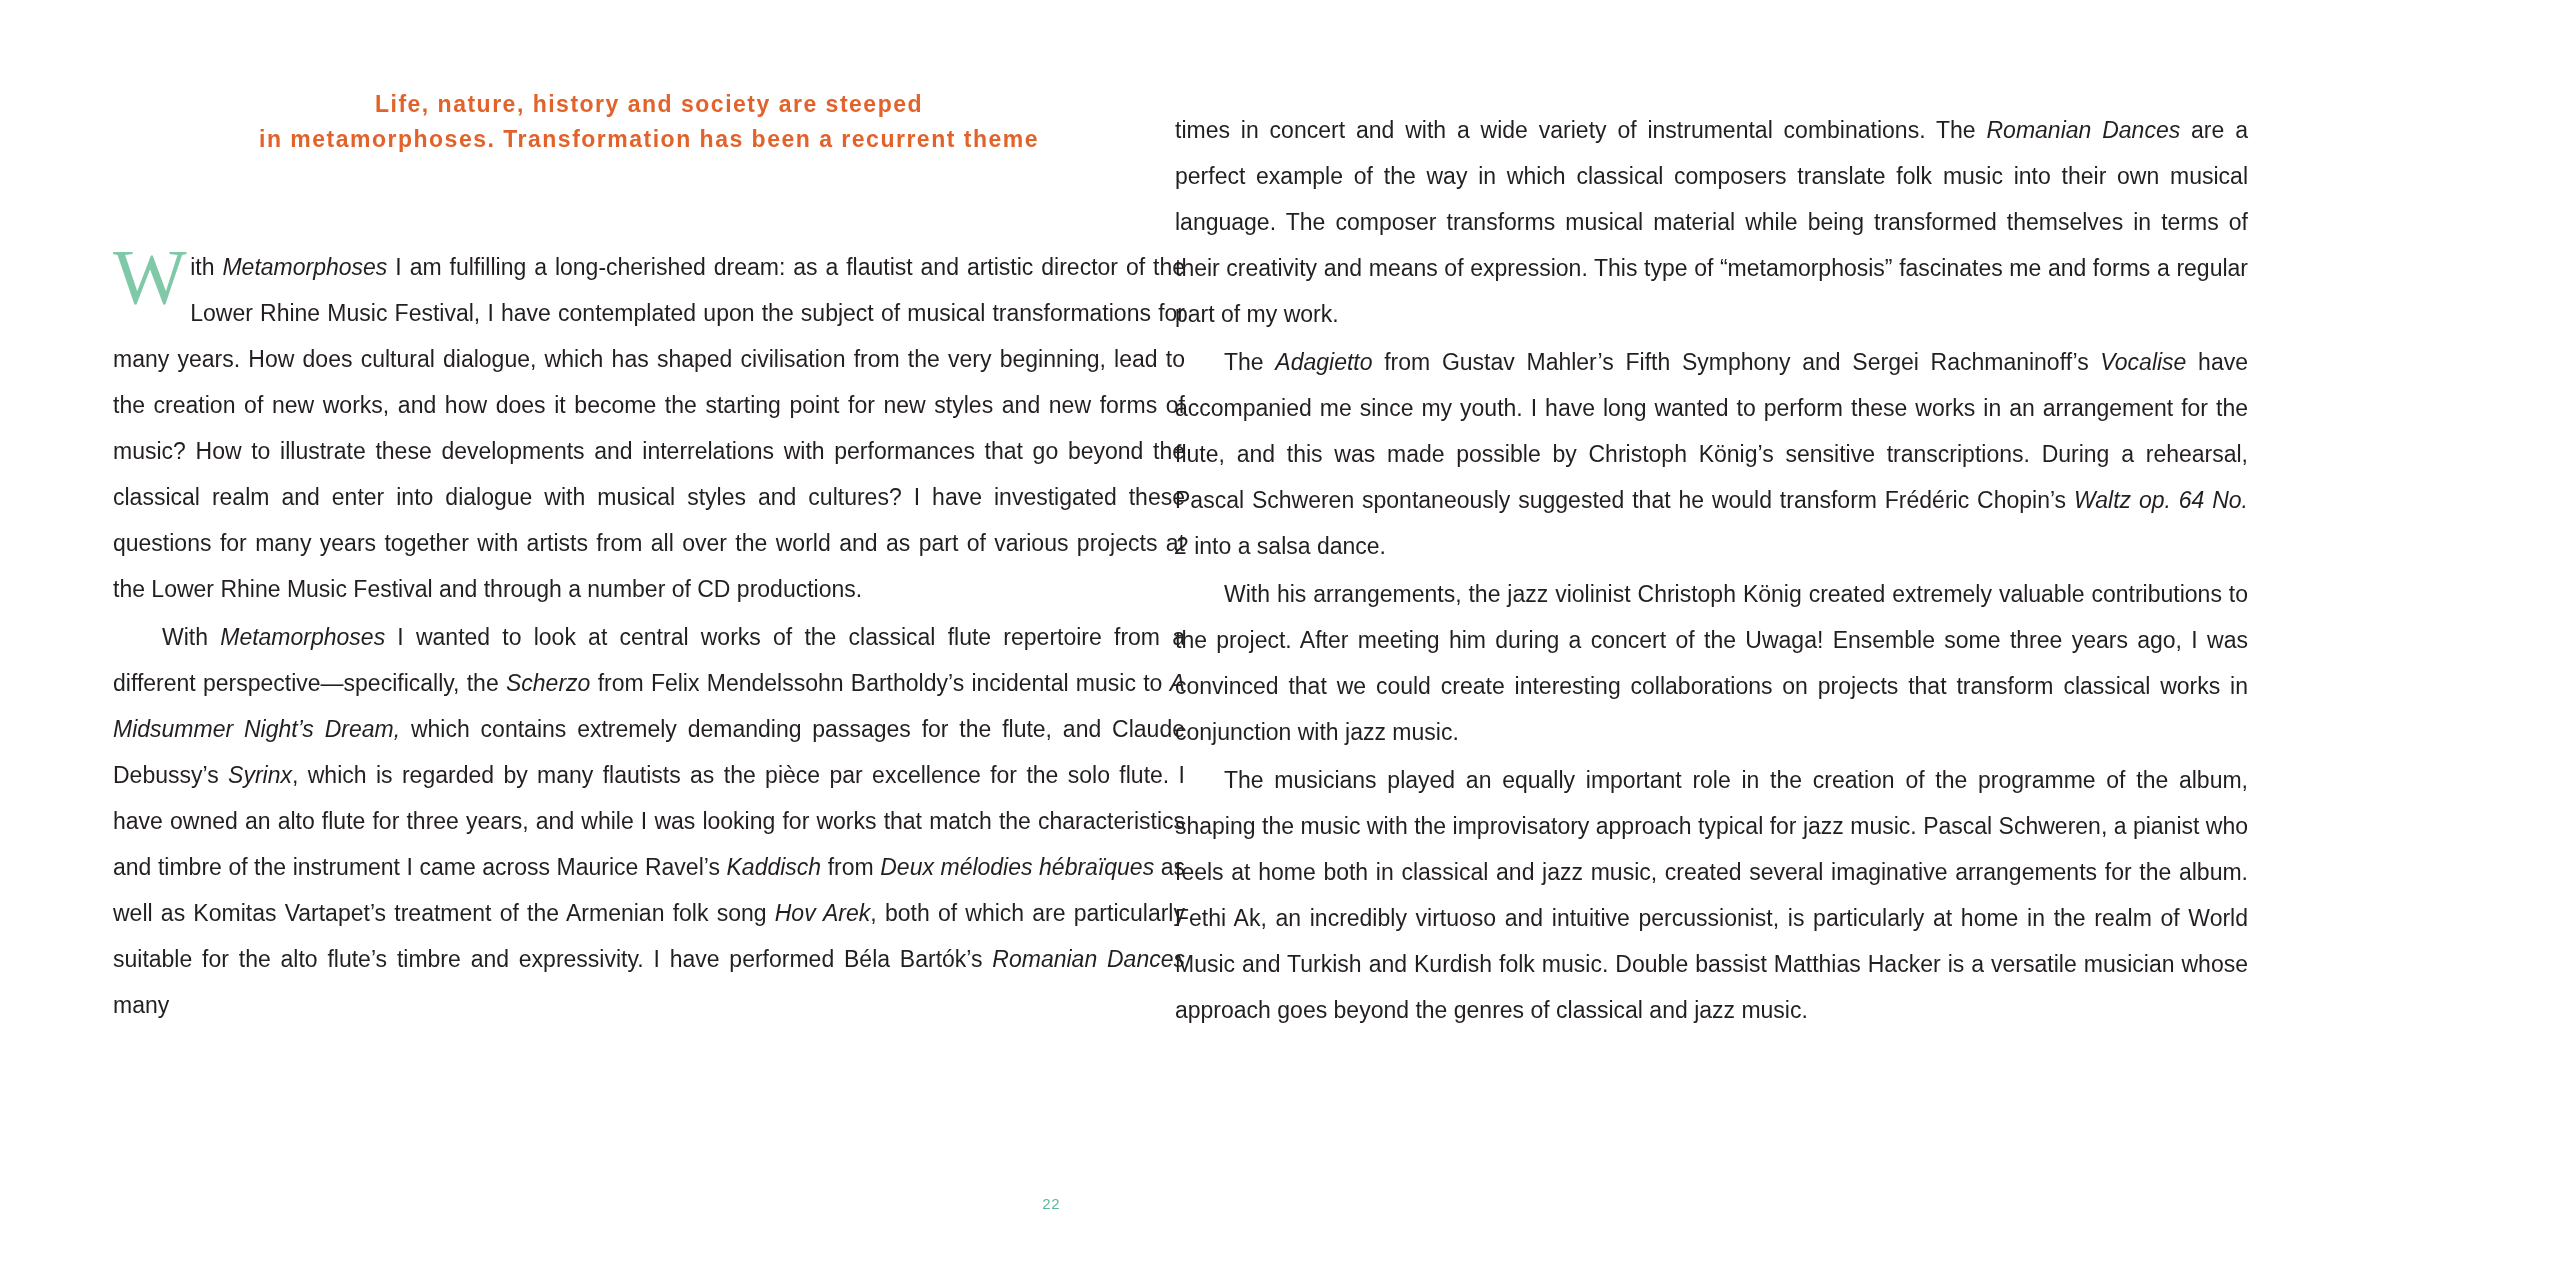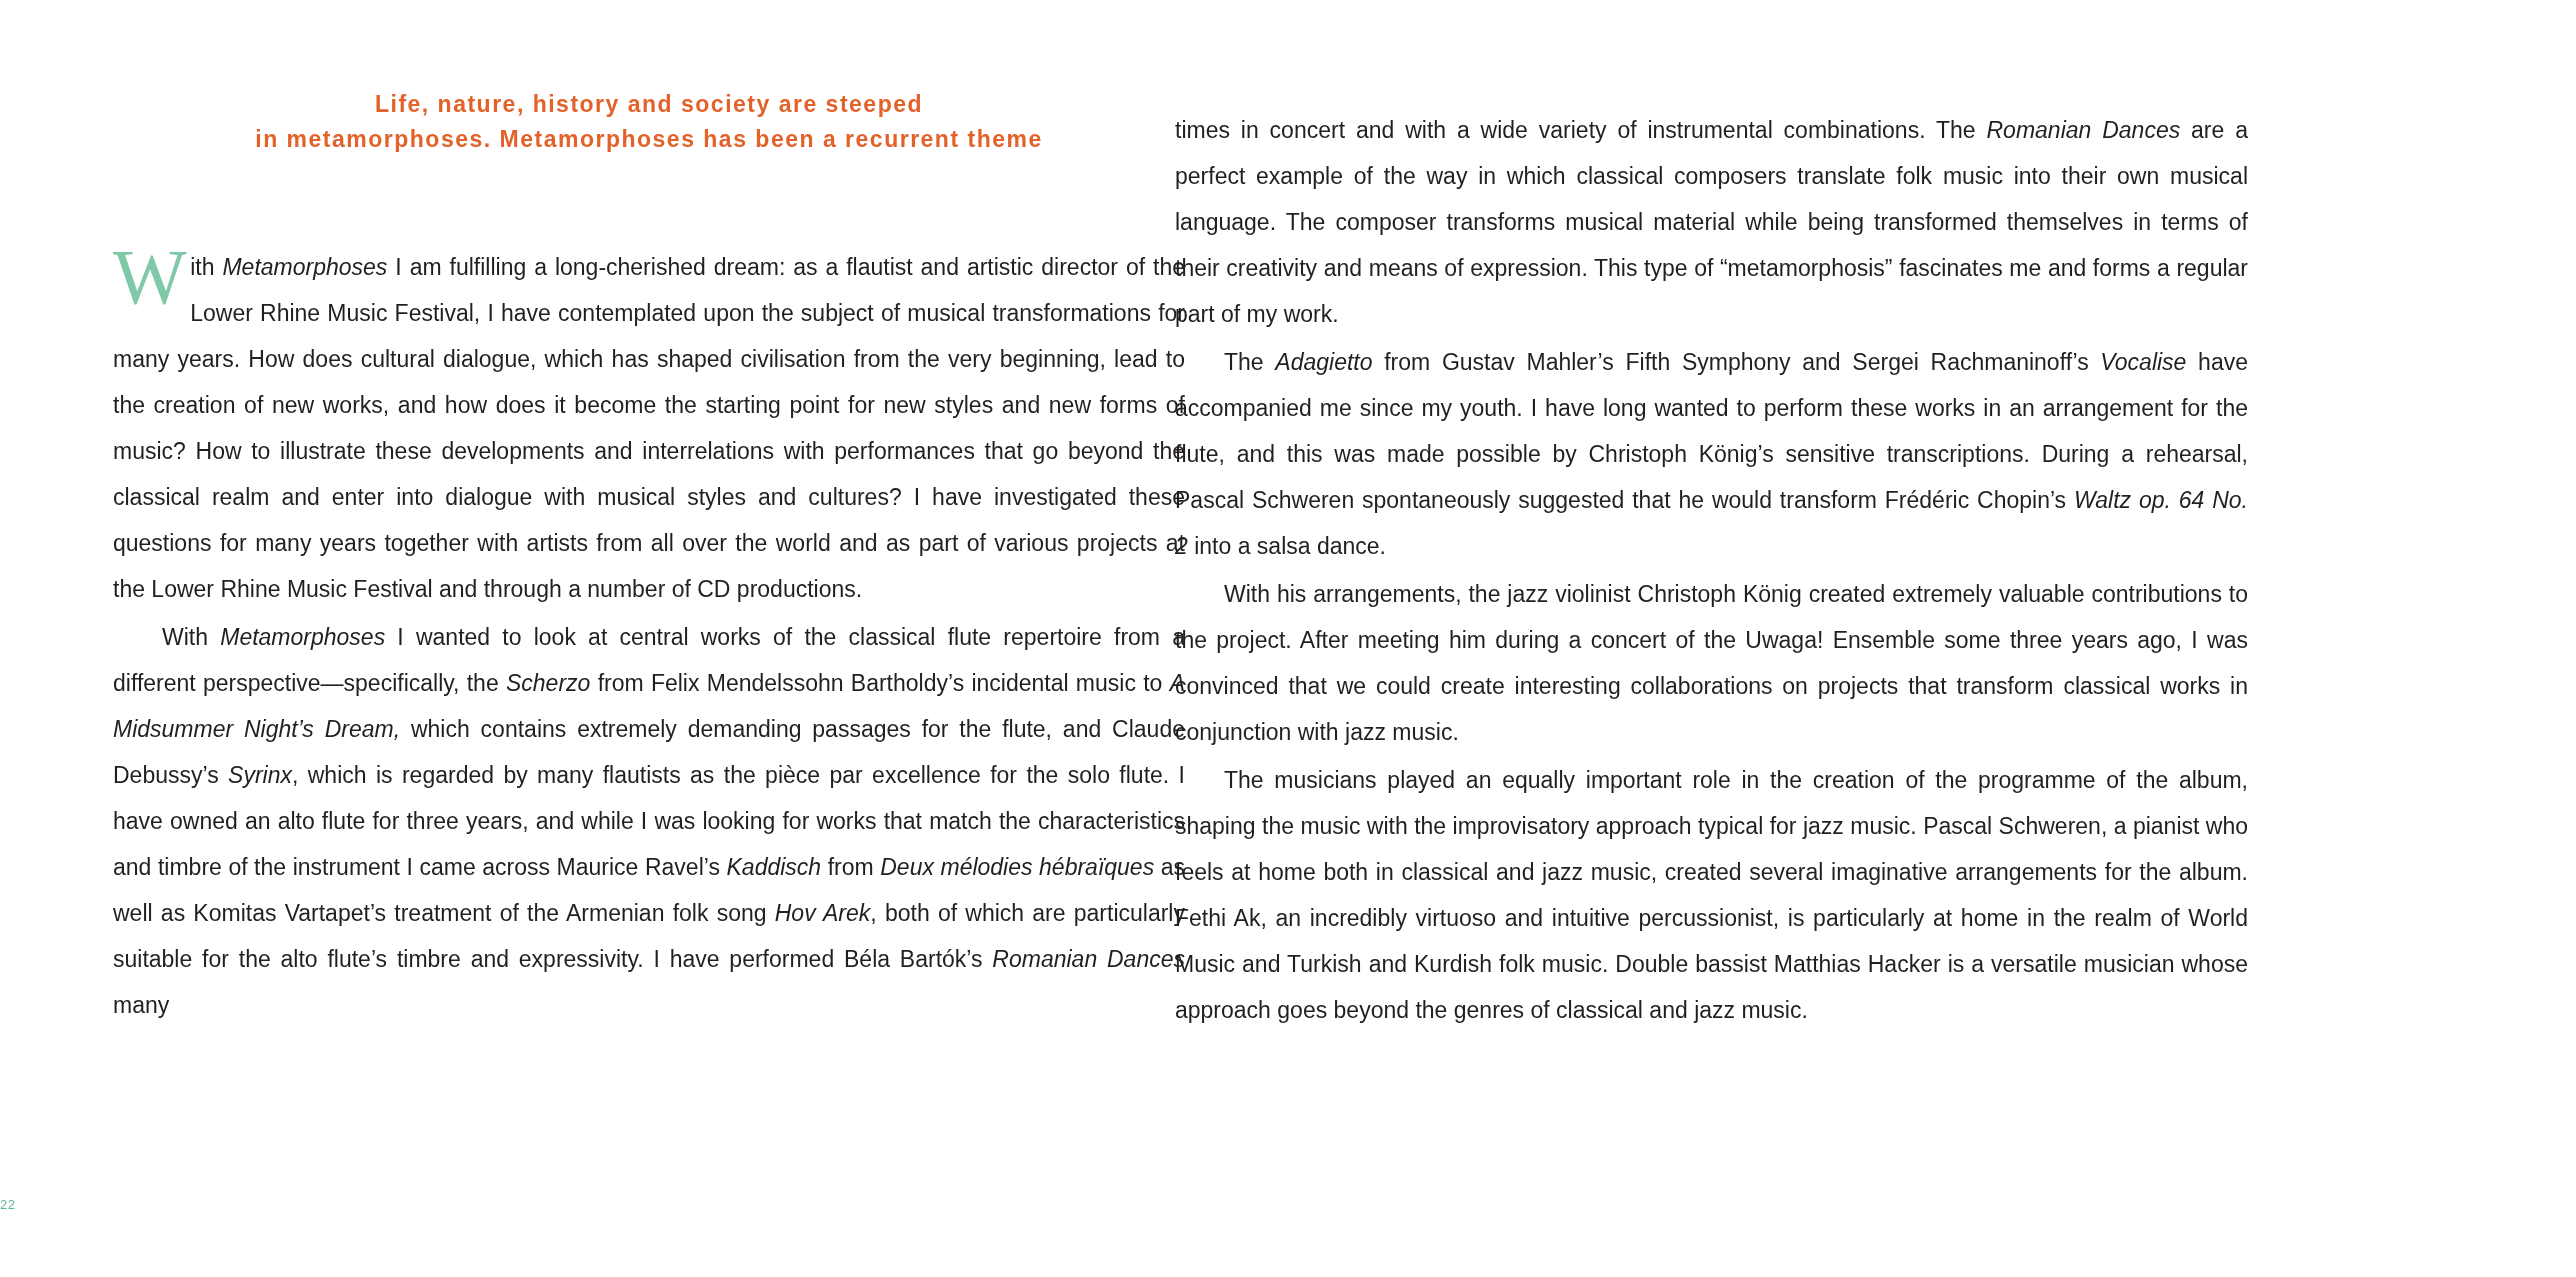--- a/index.html
+++ b/index.html
@@ -69,24 +69,24 @@
     font-weight: normal;
     padding-right: 3.6px;
     margin-top: 3.6px;
     font-family: "Liberation Serif", serif;
   }
   em, .it { font-style: italic; }
 
   .folio {
     position: absolute;
     width: 100%;
-    text-align: left;
+    text-align: right;
     bottom: 65px;
     color: #5bb89a;
-    font-size: 13px;
+    font-size: 15px;
     letter-spacing: 0.5px;
   }
   .left .folio { left: 0; }
   .right .folio { left: 0; }
 
   
   .right .page-body {
     left: 113px;
     top: 105px;
     width: 1077px;
@@ -96,21 +96,21 @@
 </head>
 <body>
 
 <div class="spread">
 
   <div class="page left">
     <div class="page-body">
 
       <div class="epigraph">
         <div>Life, nature, history and society are steeped</div>
-        <div>in metamorphoses. Metamorphoses has been a recurrent theme</div>
+        <div>in metamorphoses. Transformation has been a recurrent theme</div>
       </div>
 
       <div class="para dropcap-para">
         <span class="dropcap">W</span><span><span>ith </span><span class="it">Metamorphoses</span><span> I am fulfilling a long-cherished dream: as a flautist and artistic director of the Lower Rhine Music Festival, I have contemplated upon the subject of musical transformations for many years. How does cultural dialogue, which has shaped civilisation from the very beginning, lead to the creation of new works, and how does it become the starting point for new styles and new forms of music? How to illustrate these developments and interrelations with performances that go beyond the classical realm and enter into dialogue with musical styles and cultures? I have investigated these questions for many years together with artists from all over the world and as part of various projects at the Lower Rhine Music Festival and through a number of CD productions.</span></span>
       </div>
 
       <div class="para indent">
         <span><span>With </span><span class="it">Metamorphoses</span><span> I wanted to look at central works of the classical flute repertoire from a different perspective—specifically, the </span><span class="it">Scherzo</span><span> from Felix Mendelssohn Bartholdy’s incidental music to </span><span class="it">A Midsummer Night’s Dream,</span><span> which contains extremely demanding passages for the flute, and Claude Debussy’s </span><span class="it">Syrinx</span><span>, which is regarded by many flautists as the pièce par excellence for the solo flute. I have owned an alto flute for three years, and while I was looking for works that match the characteristics and timbre of the instrument I came across Maurice Ravel’s </span><span class="it">Kaddisch</span><span> from </span><span class="it">Deux mélodies hébraïques</span><span> as well as Komitas Vartapet’s treatment of the Armenian folk song </span><span class="it">Hov Arek</span><span>, both of which are particularly suitable for the alto flute’s timbre and expressivity. I have performed Béla Bartók’s </span><span class="it">Romanian Dances</span><span> many</span></span>
       </div>
 

